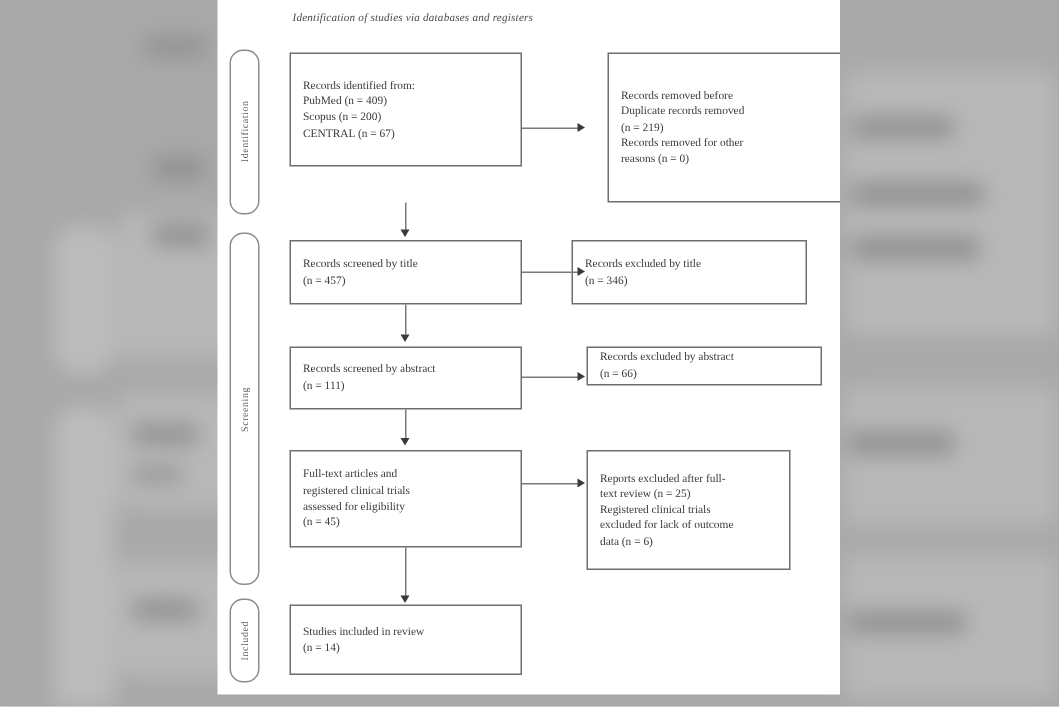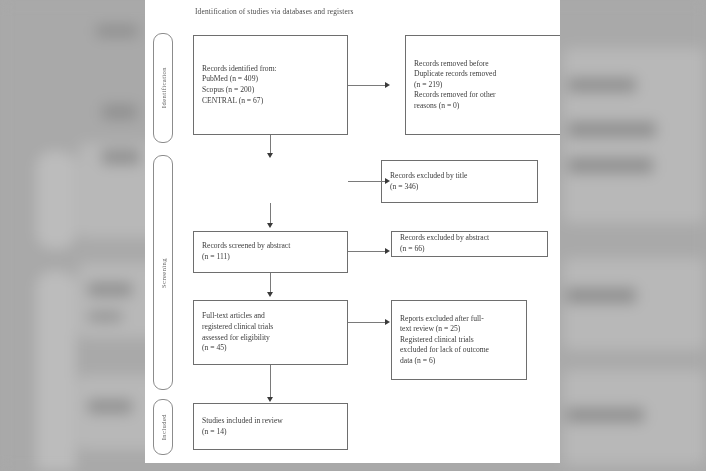--- a/index.html
+++ b/index.html
@@ -55,20 +55,21 @@
 
   
   #diagram-title {
     position: absolute;
     left: 50px;
     top: 7px;
     font-size: 7.4px;
     color: #4a4a4a;
     letter-spacing: 0.15px;
     white-space: nowrap;
+    font-style: italic;
   }
 
   
   .stage {
     position: absolute;
     box-sizing: border-box;
     border: 1.6px solid #8c8c8c;
     border-radius: 9px;
     background: #ffffff;
     display: flex;
@@ -165,41 +166,45 @@
   </div>
 
   <div class="stage" style="left:8px; top:155px; width:20px; height:235px;">
     <span class="stage-label">Screening</span>
   </div>
 
   <div class="stage" style="left:8px; top:399px; width:20px; height:56px;">
     <span class="stage-label">Included</span>
   </div>
 
-  <div class="fbox" style="left:48px; top:35px; width:155px; height:100px;">
+  <div class="fbox" style="left:48px; top:35px; width:155px; height:76px;">
     <div class="line">Records identified from:</div>
     <div class="line">PubMed (n = 409)</div>
     <div class="line">Scopus (n = 200)</div>
     <div class="line">CENTRAL (n = 67)</div>
   </div>
 
   <div class="fbox" style="left:260px; top:35px; width:157px; height:100px;">
     <div class="line">Records removed before</div>
     <div class="line">Duplicate records removed</div>
     <div class="line">(n = 219)</div>
     <div class="line">Records removed for other</div>
     <div class="line">reasons (n = 0)</div>
   </div>
 
   <div class="conn-h" style="left:203px; top:85px; width:38px;"></div>
   <div class="arrow-right" style="left:240px; top:81.5px;"></div>
 
   <div class="conn-v" style="left:125px; top:135px; height:19px;"></div>
   <div class="arrow-down" style="left:121.5px; top:153px;"></div>
 
+  <div class="fbox" style="left:48px; top:160px; width:155px; height:43px;">
+    <div class="line">Records screened by title</div>
+    <div class="line">(n = 457)</div>
+  </div>
 
   <div class="fbox" style="left:236px; top:160px; width:157px; height:43px;">
     <div class="line">Records excluded by title</div>
     <div class="line">(n = 346)</div>
   </div>
 
   <div class="conn-h" style="left:203px; top:181px; width:38px;"></div>
   <div class="arrow-right" style="left:240px; top:177.5px;"></div>
 
   <div class="conn-v" style="left:125px; top:203px; height:20px;"></div>

